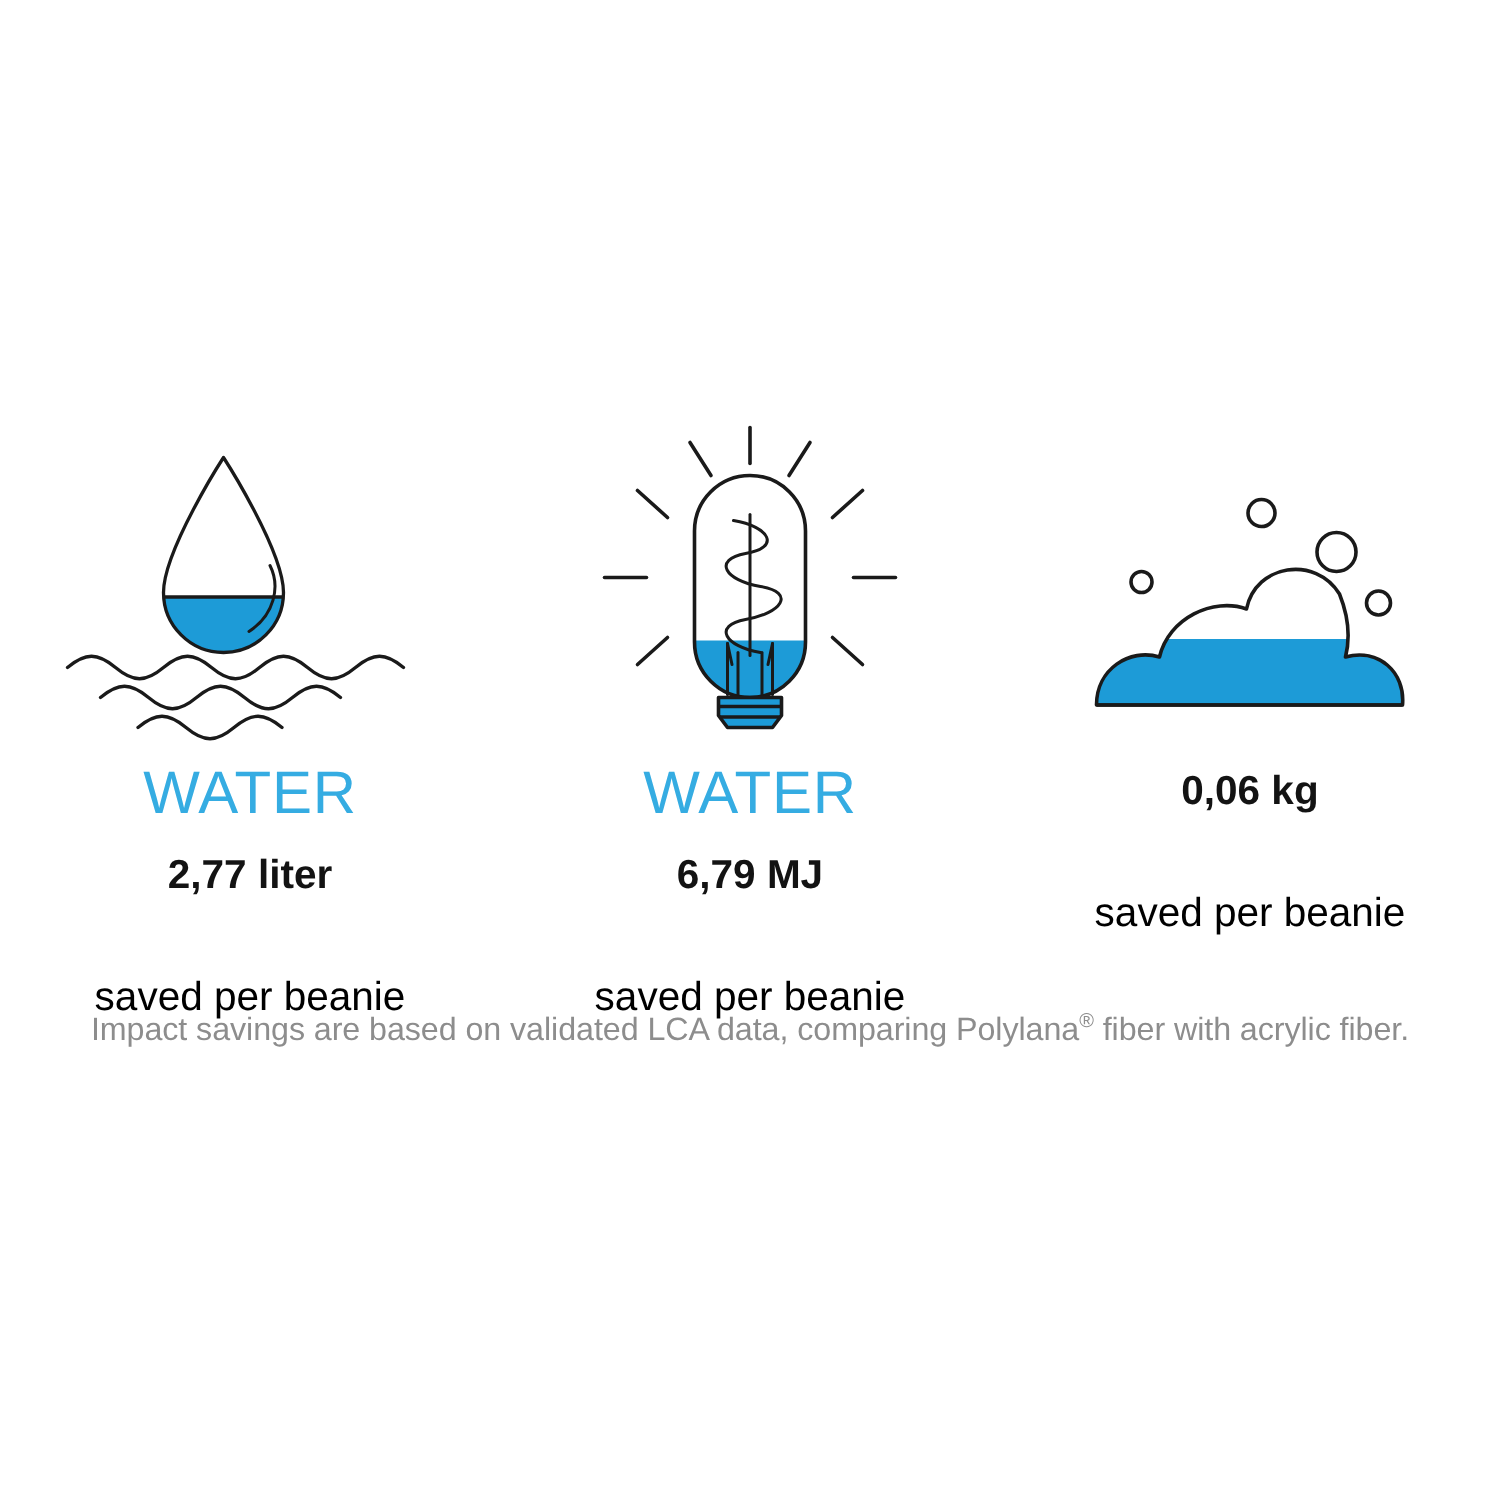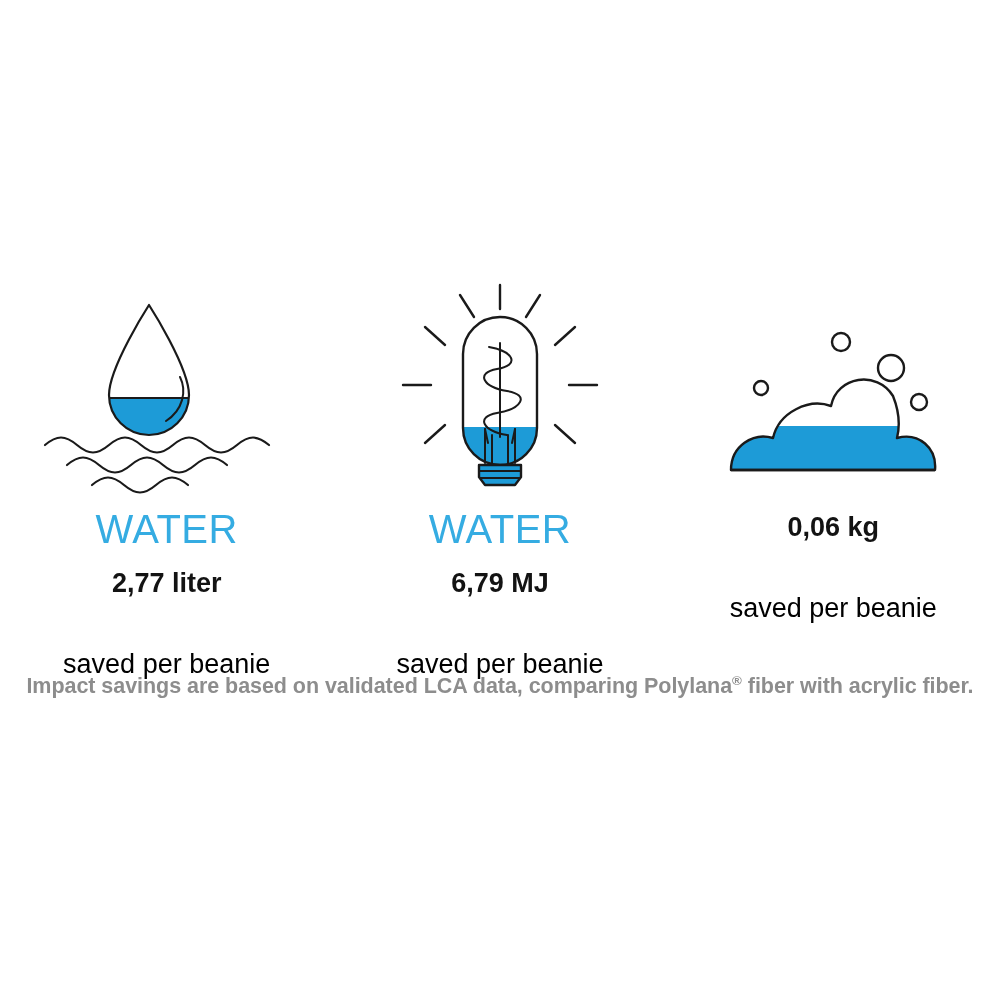--- a/index.html
+++ b/index.html
@@ -80,21 +80,21 @@
 
   
   .footnote {
     position: absolute;
     left: 0;
     top: 672px;
     width: 1000px;
     text-align: center;
     font-size: 21.5px;
     line-height: 28px;
-    font-weight: 700;
+    font-weight: 400;
     color: #8d8d8d;
     letter-spacing: -0.05px;
     white-space: nowrap;
   }
   .footnote sup {
     font-size: 0.62em;
     vertical-align: super;
     line-height: 0;
   }
 </style>

